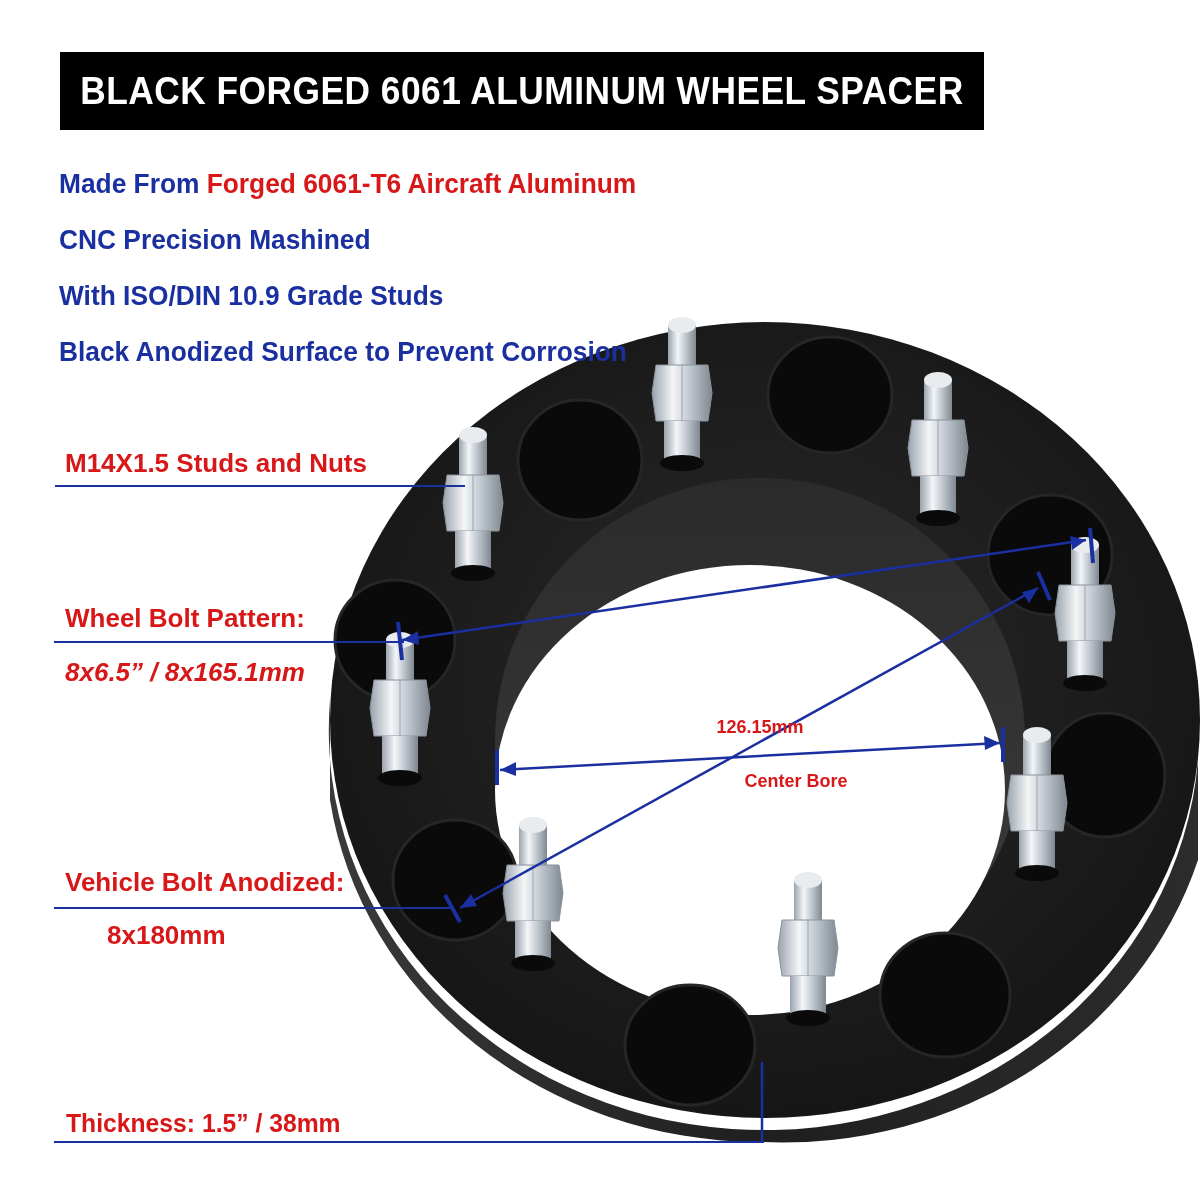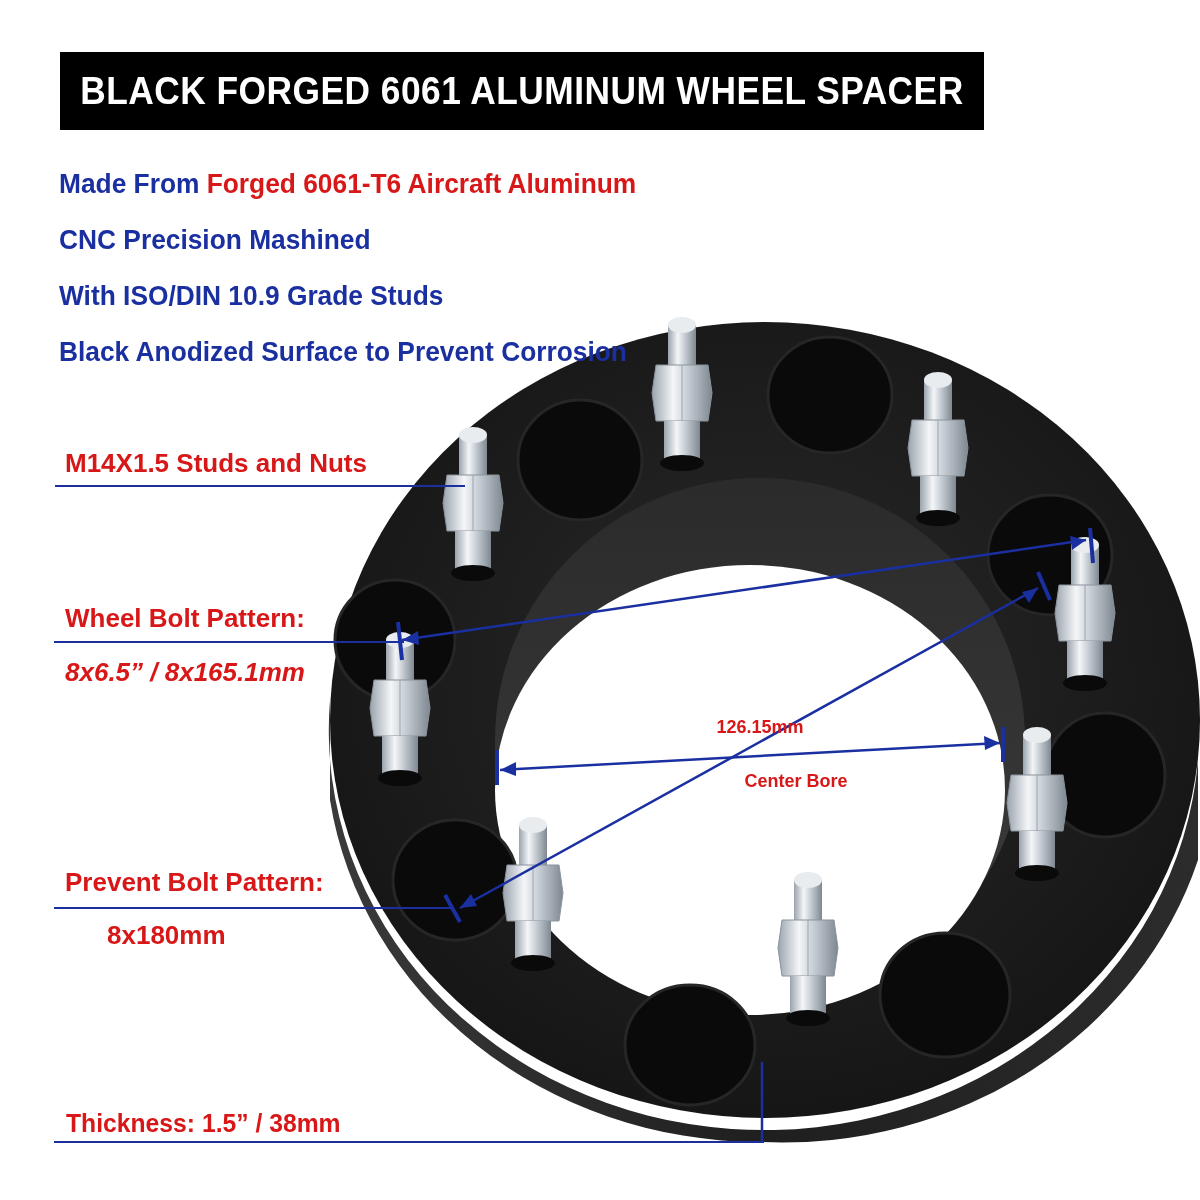--- a/index.html
+++ b/index.html
@@ -126,18 +126,18 @@
 <div class="label" style="left:65px; top:448px;text-align:center;">M14X1.5 Studs and Nuts</div>
 <div class="rule" style="left:55px; top:485px; width:410px;"></div>
 
 <div class="label" style="left:65px; top:603px;">Wheel Bolt Pattern:</div>
 <div class="rule" style="left:54px; top:641px; width:350px;"></div>
 <div class="label" style="left:65px; top:657px;font-style:italic;">8x6.5” / 8x165.1mm</div>
 
 <div class="center-label" style="left:760px; top:717px;">126.15mm</div>
 <div class="center-label" style="left:760px; top:771px;margin-left:36px;">Center Bore</div>
 
-<div class="label" style="left:65px; top:867px;">Prevent Bolt Pattern:</div>
+<div class="label" style="left:65px; top:867px;">Vehicle Bolt Anodized:</div>
 <div class="rule" style="left:54px; top:907px; width:400px;"></div>
 <div class="label" style="left:65px; top:920px;margin-left:42px;">8x180mm</div>
 
 <div class="label" style="left:66px; top:1108px; transform:scaleX(0.95); transform-origin:left center;">Thickness: 1.5” / 38mm</div>
 <div class="rule" style="left:54px; top:1141px; width:710px;"></div>
 
 </body></html>

